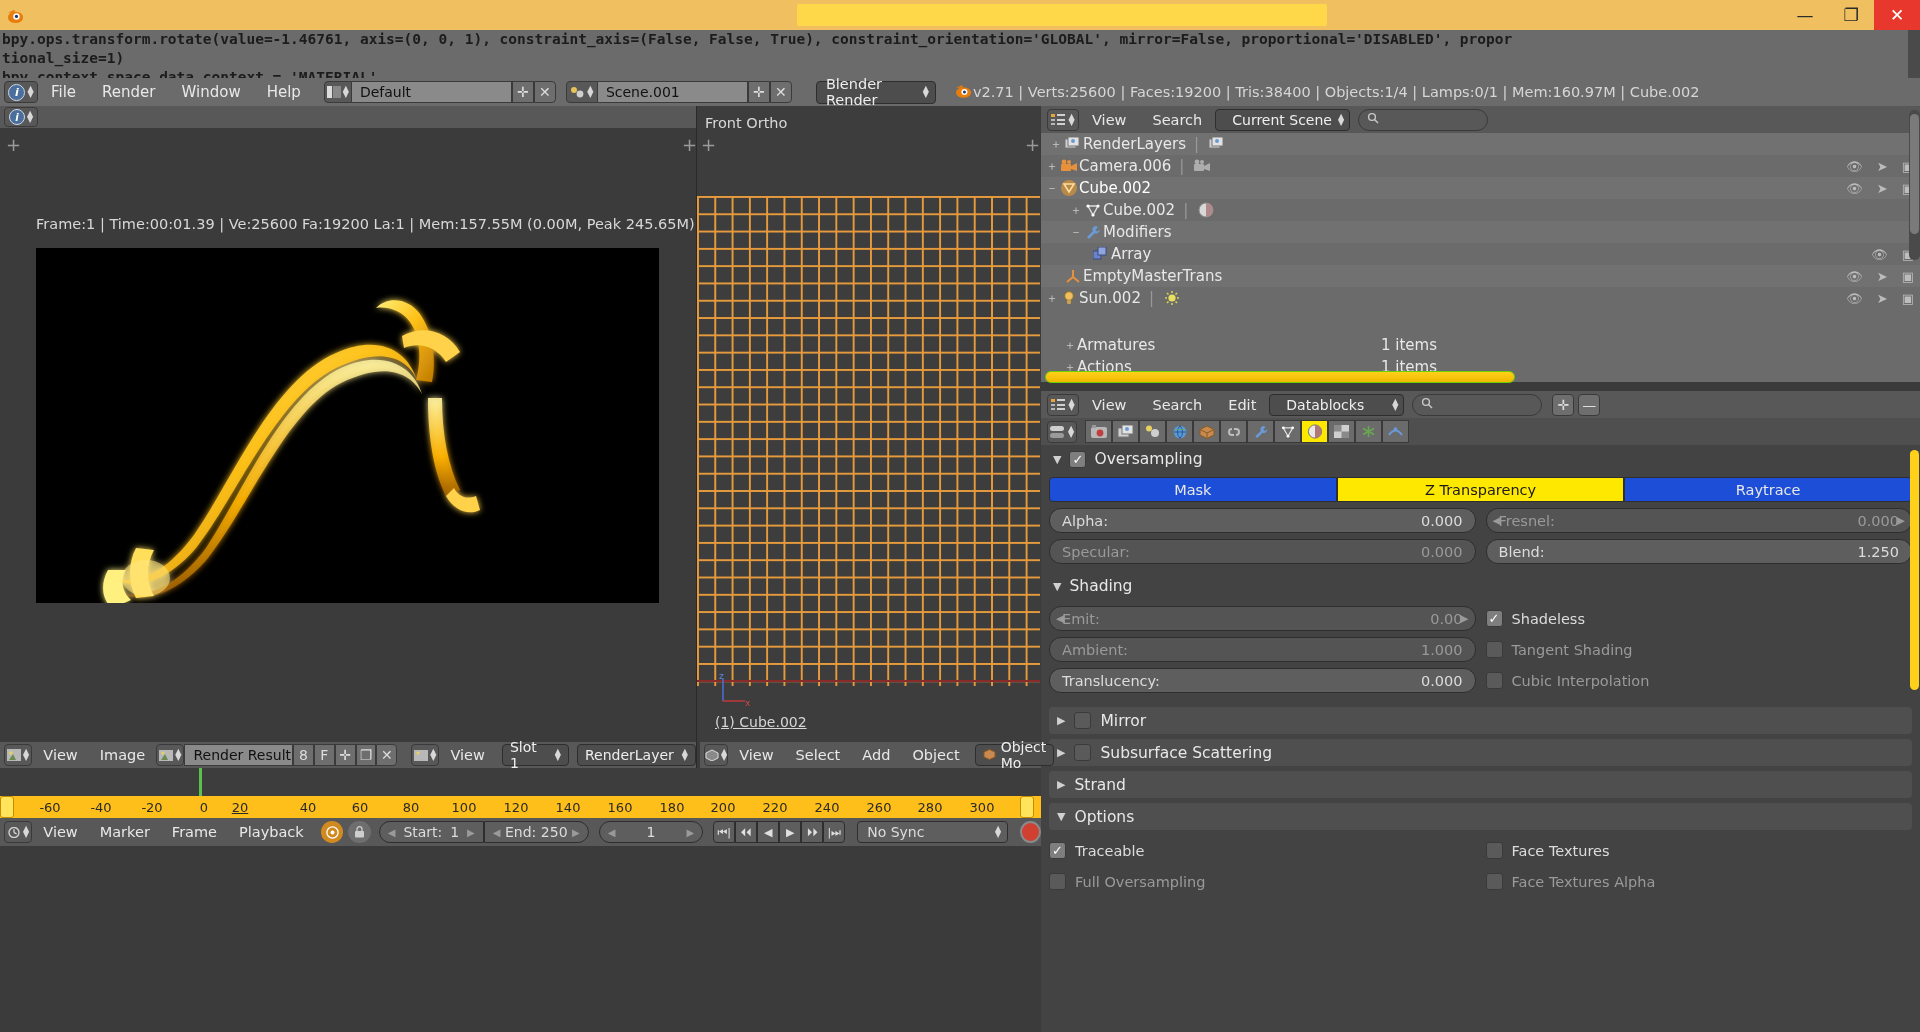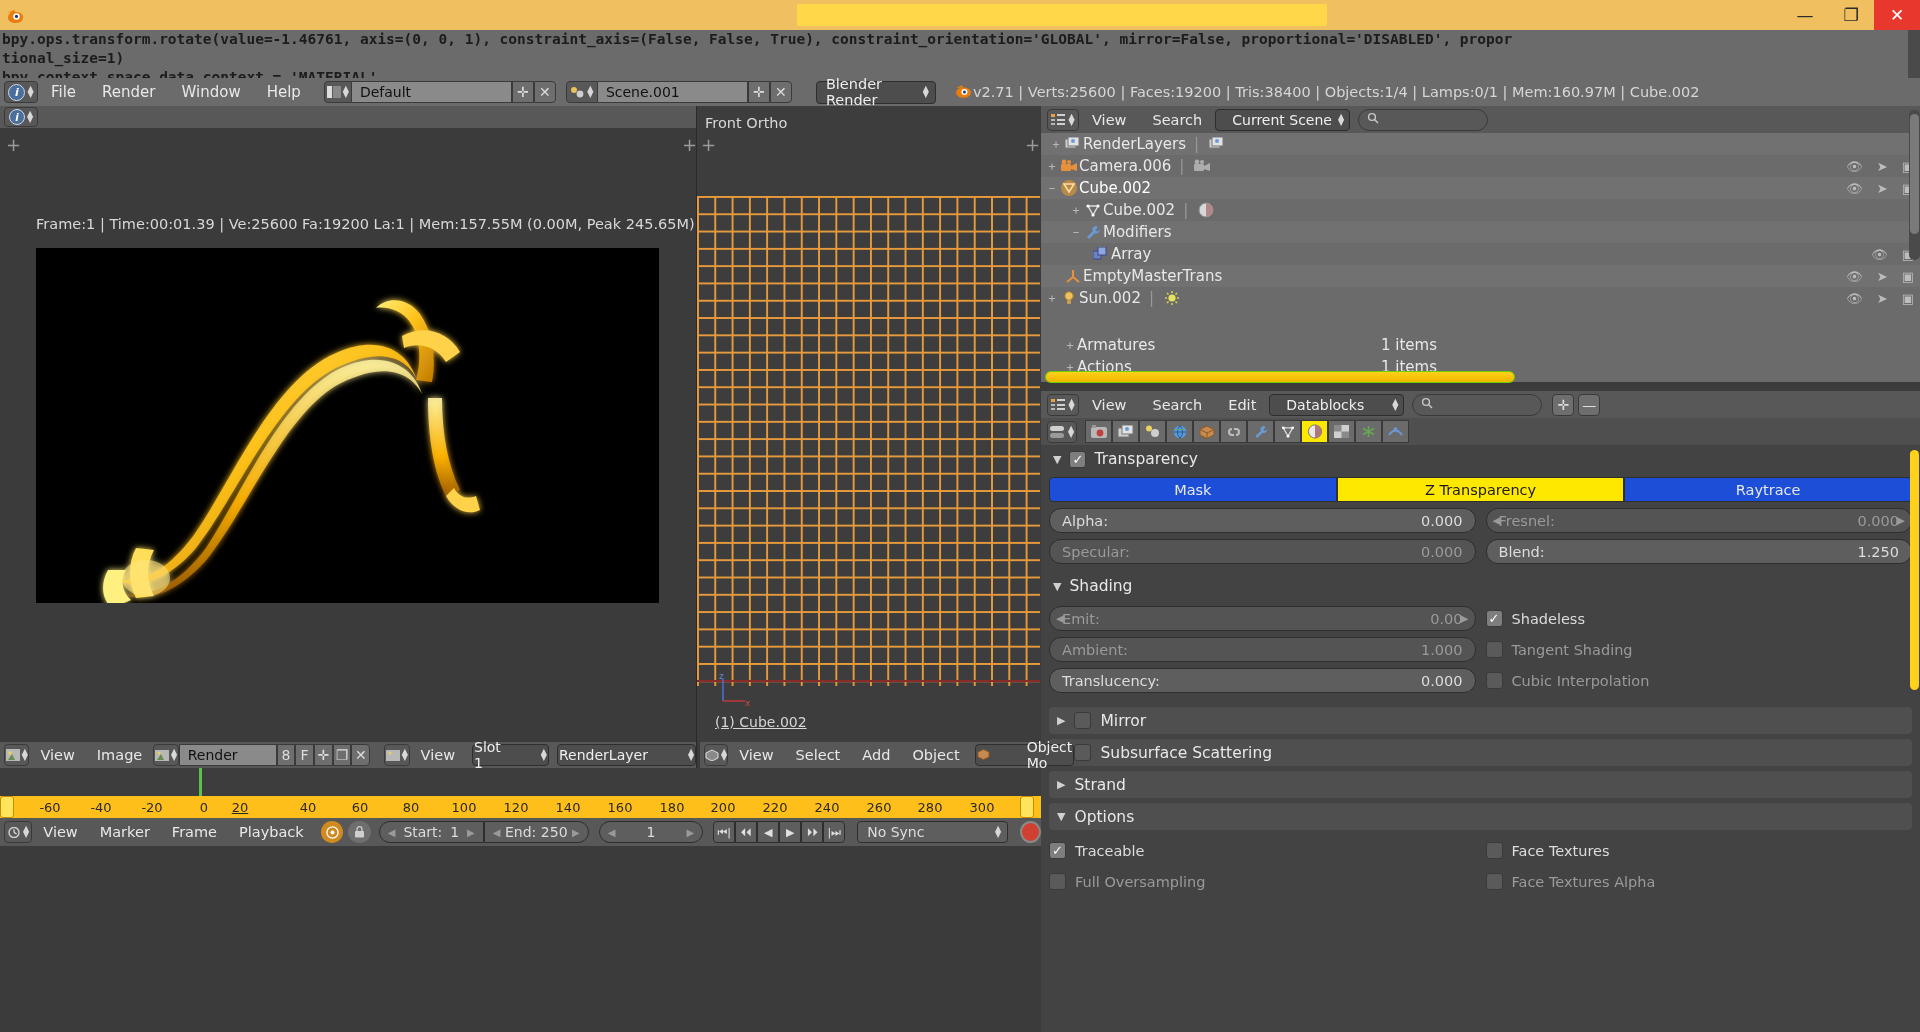--- a/index.html
+++ b/index.html
@@ -157,21 +157,21 @@
   .imghdr { position:absolute; left:0; top:742px; width:696px; height:26px;
     background:#585858; display:flex; align-items:center; padding-left:4px; gap:0; }
   .uvhdr { position:absolute; left:697px; top:742px; width:344px; height:26px;
     background:#585858; display:flex; align-items:center; padding-left:4px; }
   .hbtn { width:30px; height:22px; background:#585858; border:1px solid #3a3a3a;
     border-radius:4px; display:flex; align-items:center; justify-content:center; gap:2px; }
   .hmenu { padding:0 11px; font-size:14.5px; color:#e8e8e8; }
   .hfield { height:22px; background:#8a8a8a; border:1px solid #3a3a3a; color:#111;
     font-size:14px; line-height:20px; padding-left:8px; }
   .hdark { height:22px; background:#4d4d4d; border:1px solid #2e2e2e; border-radius:4px;
-    color:#eee; font-size:14px; display:flex; align-items:center; padding:0 1px;gap:32px; }
+    color:#eee; font-size:14px; display:flex; align-items:center; padding:0 7px; }
 
   
   .tl { position:absolute; left:0; top:768px; width:1041px; height:50px; background:#3d3d3d; }
   .tl-track { position:absolute; left:0; top:0; width:1041px; height:28px; background:#3d3d3d; }
   .tl-green { position:absolute; left:199px; top:0; width:3px; height:28px; background:#5ac24a; }
   .tl-ruler { position:absolute; left:0; top:28px; width:1041px; height:22px;
     background:#ffbf1a; display:flex; align-items:center; color:#2a2a2a; font-size:13px; }
   .tl-tick { position:absolute; transform:translateX(-50%); }
   .tl-cursor { position:absolute; width:14px; height:22px; background:#ffe45c;
     border:1.5px solid #c98c00; border-radius:3px; }
@@ -707,21 +707,21 @@
         <svg width="15" height="13" viewBox="0 0 15 13">
             <path d="M1 10 q6.5 -9 13 0" fill="none" stroke="#6a9ad8" stroke-width="2"></path>
             <circle cx="7.5" cy="4" r="1.8" fill="#6a9ad8"></circle>
           </svg>
       </div>
     </div>
 
     <div class="panel-title">
       <span class="tri">▼</span>
       <span class="chk">✓</span>
-      <span>Transparency</span>
+      <span>Oversampling</span>
     </div>
     <div class="seg-row">
       <div class="seg">Mask</div>
       <div class="seg active">Z Transparency</div>
       <div class="seg">Raytrace</div>
     </div>
     <div class="fields">
       <div class="fcol">
         <div class="fld">
           <span>Alpha:</span>

